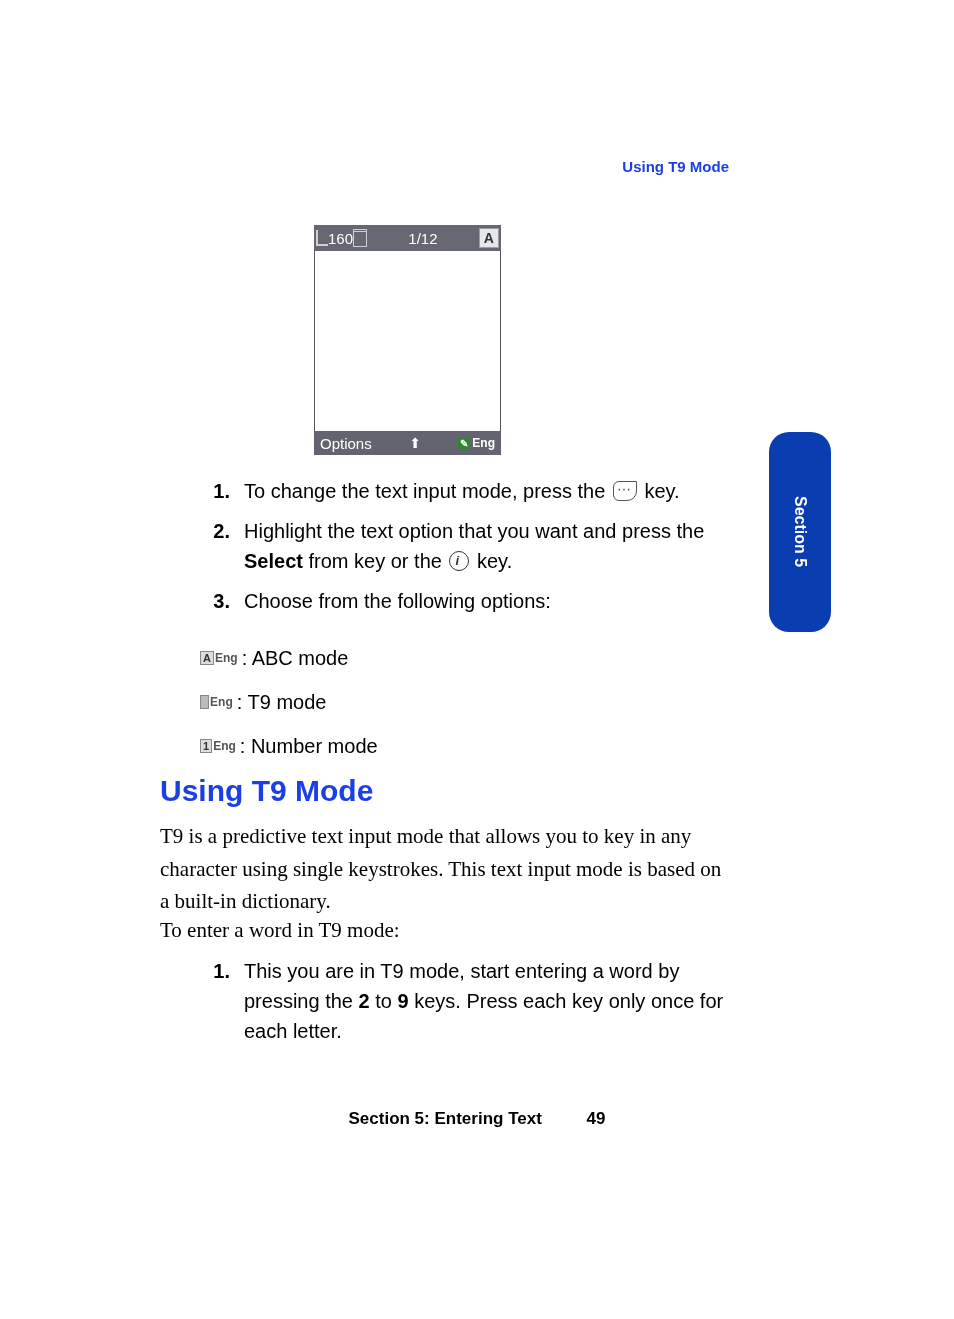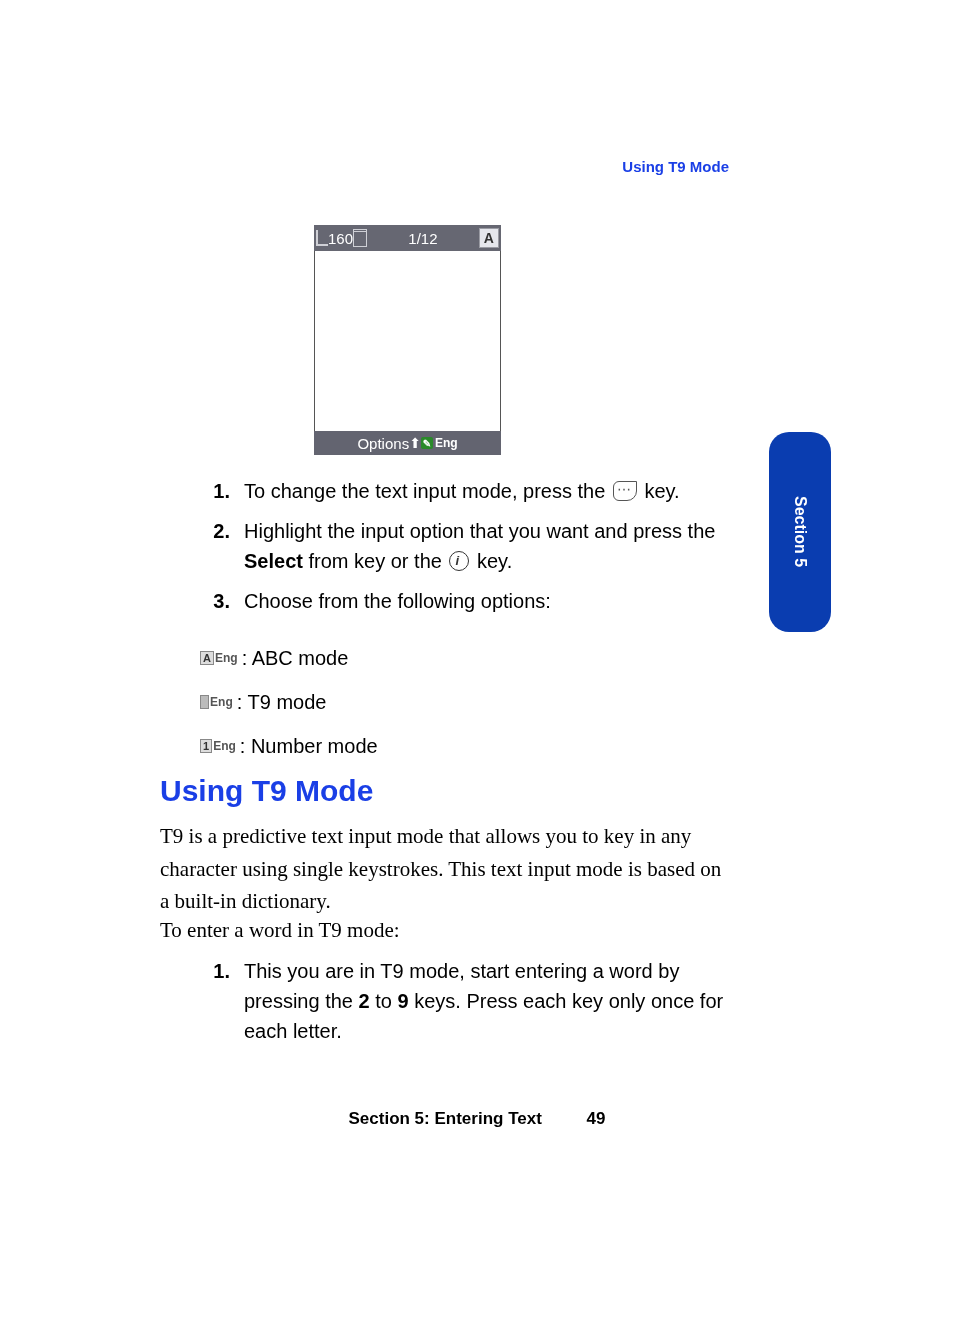--- a/index.html
+++ b/index.html
@@ -49,22 +49,22 @@
   .phone-shot .statusbar .abox{
     background:#e6e7ed;color:#333;font-weight:bold;
     padding:0 4px;height:18px;line-height:18px;font-size:14px;
     border:1px solid #9a9ba3;
   }
   .phone-shot .screen-body{
     height:180px;background:#fff;border:1px solid #555;border-top:0;border-bottom:0;
   }
   .phone-shot .softbar{
     height:24px;background:#636470;
-    display:flex;align-items:center;justify-content:center;
-    padding:0 22px;color:#fff;font-size:15px;
+    display:flex;align-items:center;justify-content:space-between;
+    padding:0 6px;color:#fff;font-size:15px;
   }
   .phone-shot .softbar .up-arrow{font-size:14px;}
   .phone-shot .softbar .eng{
     display:flex;align-items:center;gap:2px;font-size:12px;font-weight:bold;
   }
   .phone-shot .softbar .eng .g{
     width:12px;height:12px;background:#2a8a2a;border-radius:2px;
     display:inline-flex;align-items:center;justify-content:center;
     font-size:10px;color:#fff;font-weight:bold;
   }
@@ -160,21 +160,21 @@
       <div class="num">1.</div>
       <div class="body">
         <span>To change the text input mode, press the </span>
         <span class="softkey-icon"></span>
         <span> key.</span>
       </div>
     </div>
     <div class="ol-item">
       <div class="num">2.</div>
       <div class="body">
-        <span>Highlight the input option that you want and press the </span>
+        <span>Highlight the text option that you want and press the </span>
         <b>Select</b>
         <span> from key or the </span>
         <span class="ok-icon"></span>
         <span> key.</span>
       </div>
     </div>
     <div class="ol-item">
       <div class="num">3.</div>
       <div class="body">Choose from the following options:</div>
     </div>

